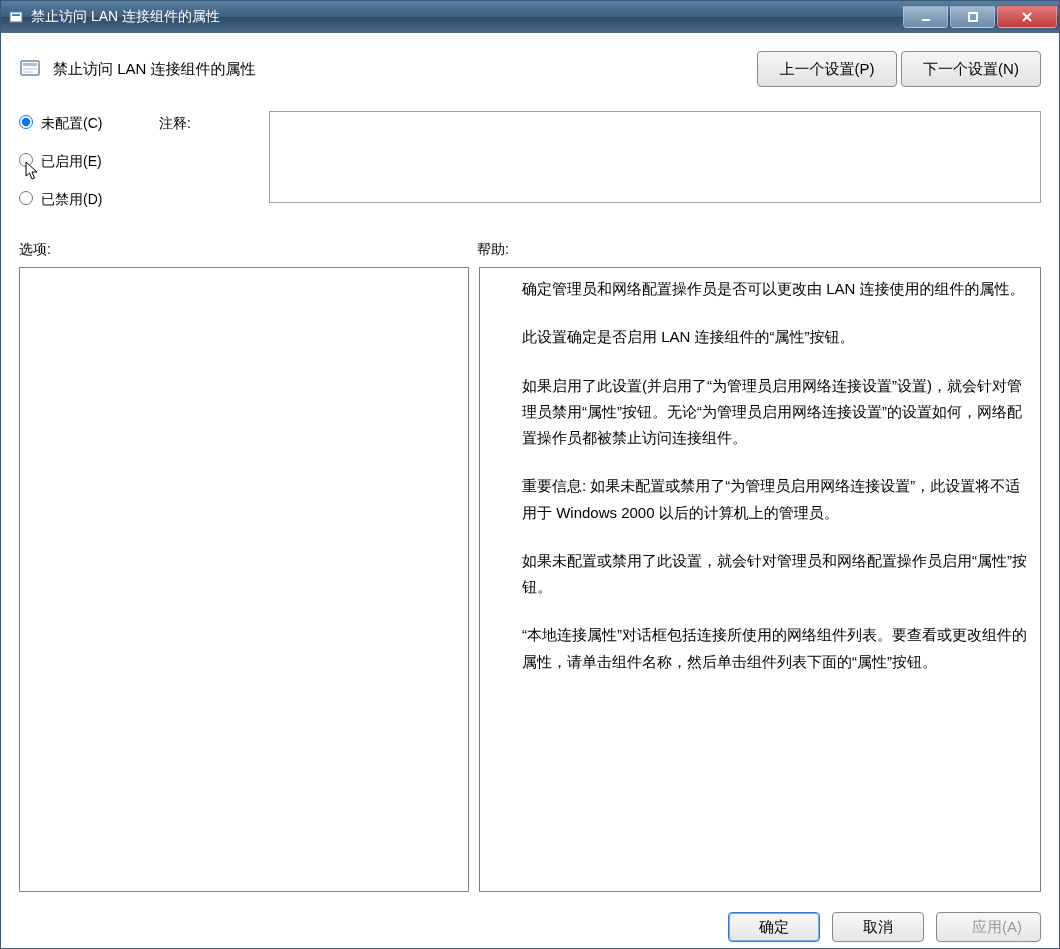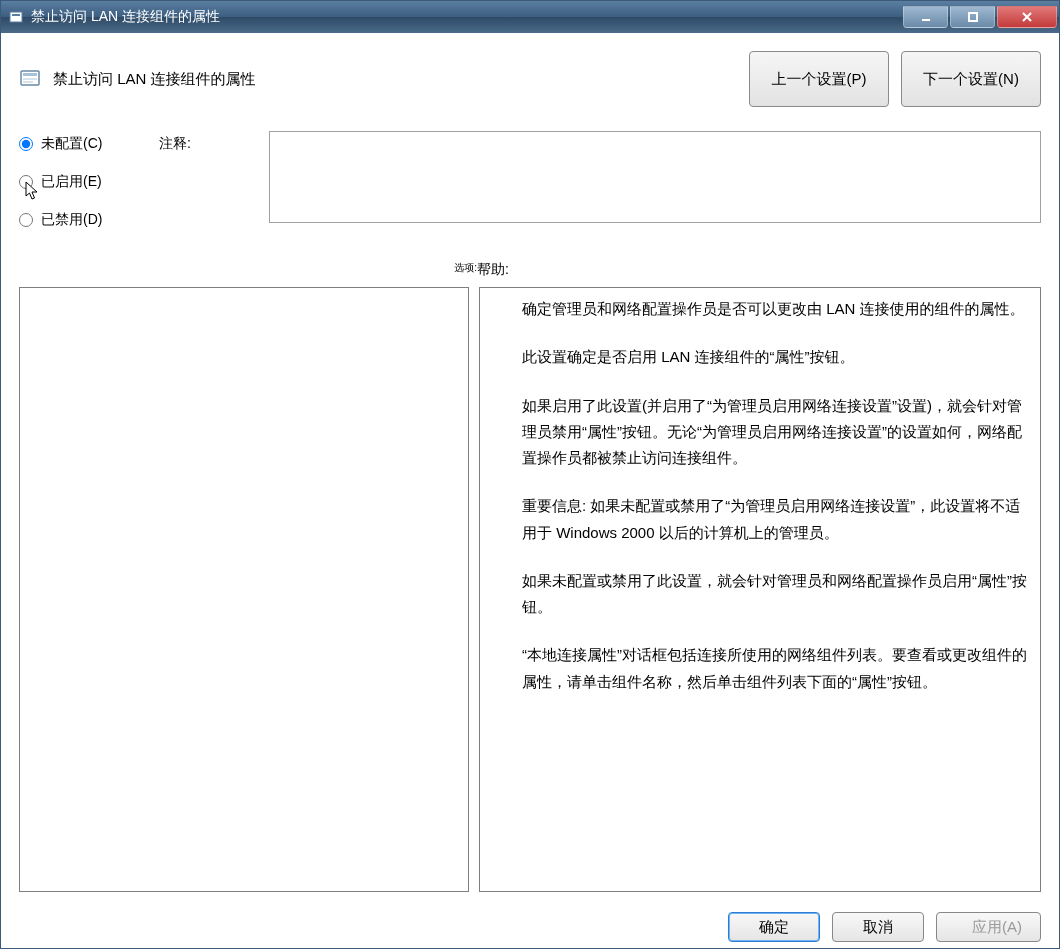--- a/index.html
+++ b/index.html
@@ -68,24 +68,24 @@
   width: 24px;
   height: 24px;
   margin-right: 10px;
 }
 .header-title {
   font-size: 15px;
   color: #000;
   flex: 1;
 }
 .nav-btn {
-  height: 56px;
+  height: 36px;
   min-width: 140px;
   padding: 0 18px;
-  margin-left: 12px;
+  margin-left: 4px;
   background: linear-gradient(to bottom,#f6f6f6,#e2e2e2);
   border: 1px solid #8a8a8a;
   border-radius: 4px;
   font-size: 15px;
   cursor: pointer;
   display: flex;
   align-items: center;
   justify-content: center;
 }
 
@@ -96,21 +96,20 @@
 }
 .radio-col {
   width: 140px;
   display: flex;
   flex-direction: column;
   gap: 20px;
   padding-top: 4px;
 }
 .radio-item {
   display: flex;
-  align-items: center;
   cursor: pointer;
 }
 .radio-item input[type="radio"] {
   margin-right: 8px;
   width: 14px;
   height: 14px;
 }
 .radio-item label { cursor: pointer; }
 
 .comment-col {
@@ -138,21 +137,21 @@
   resize: none;
   overflow-y: scroll;
 }
 .textbox.comment { height: 92px; }
 .textbox.platform { height: 62px; background:#fff; color:#222; }
 
 .labels-row {
   display: flex;
   margin: 18px 0 8px 0;
 }
-.options-label { width: 458px; font-size: 10px; text-align: right; }
+.options-label { width: 458px; font-size: 14px; }
 .help-label { font-size: 14px; }
 
 .panels-row {
   flex: 1;
   display: flex;
   gap: 10px;
   min-height: 0;
   margin-bottom: 12px;
 }
 .panel {

